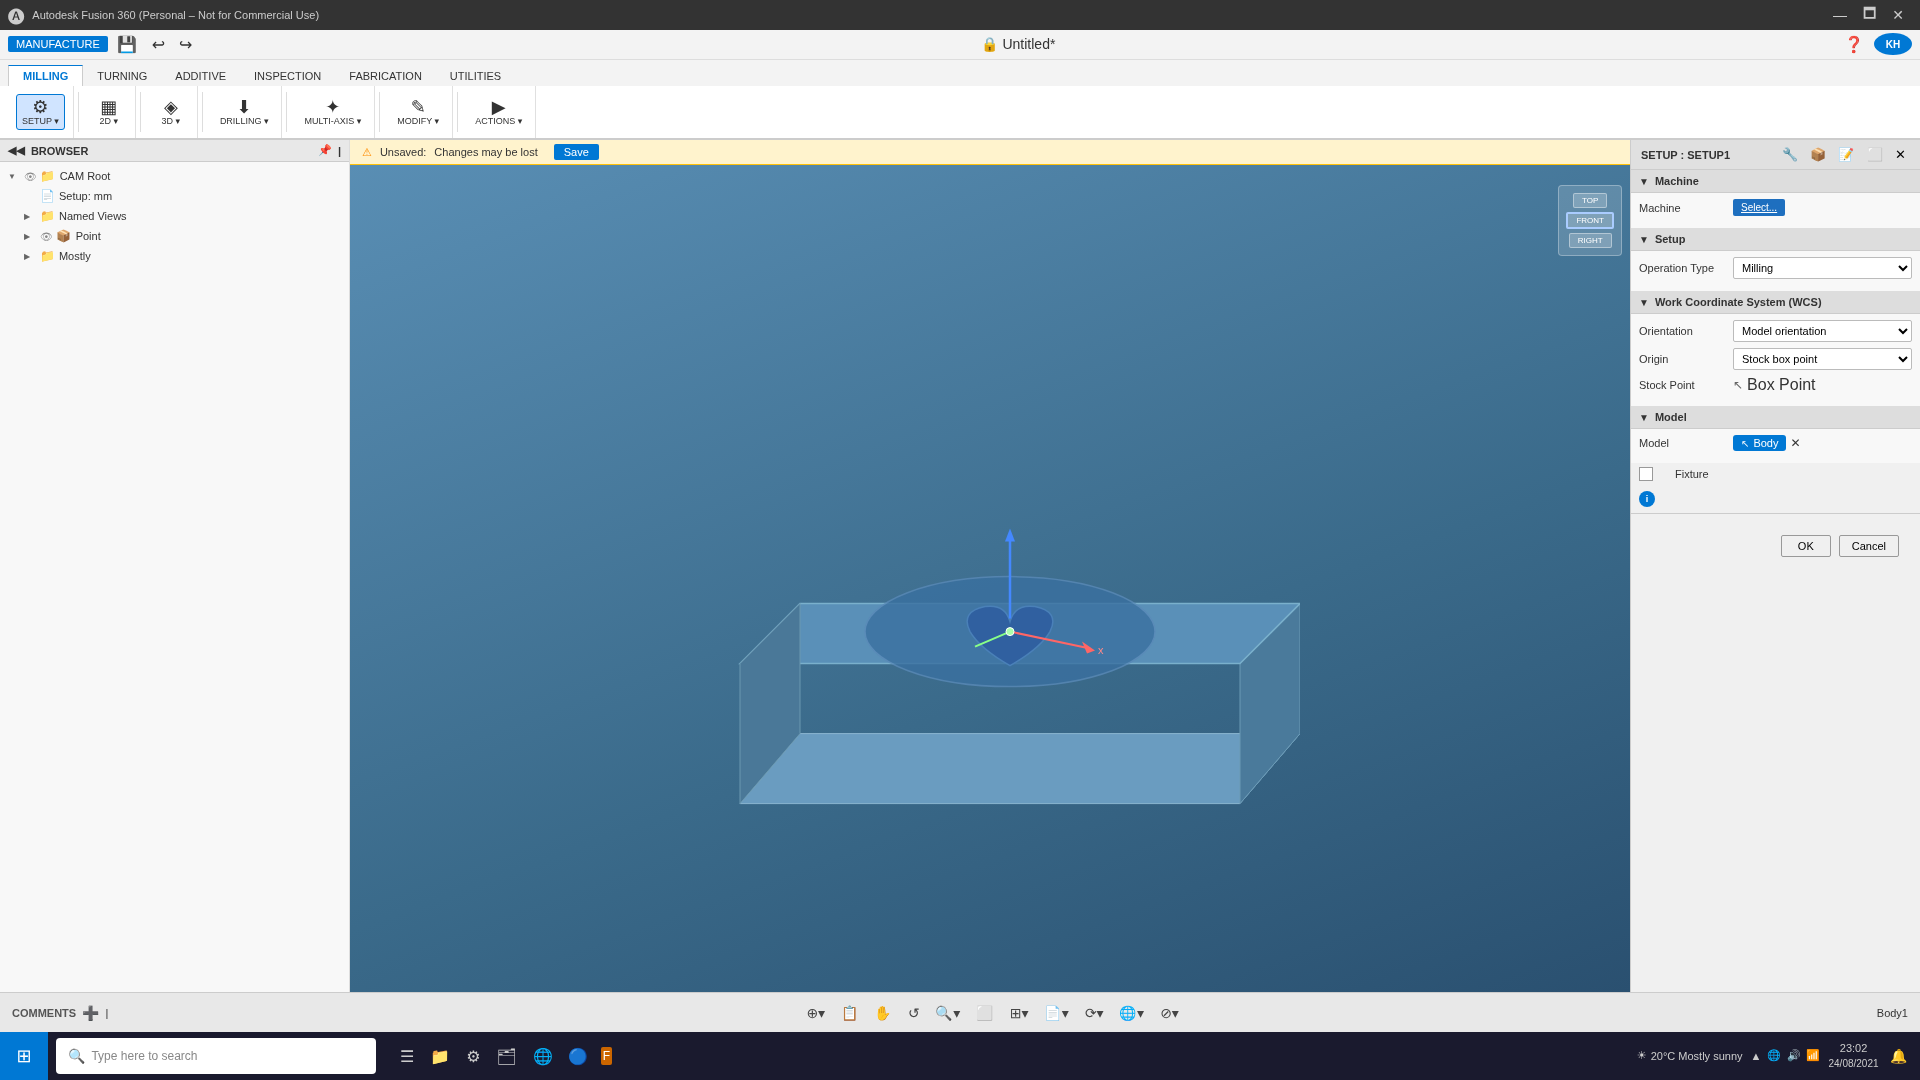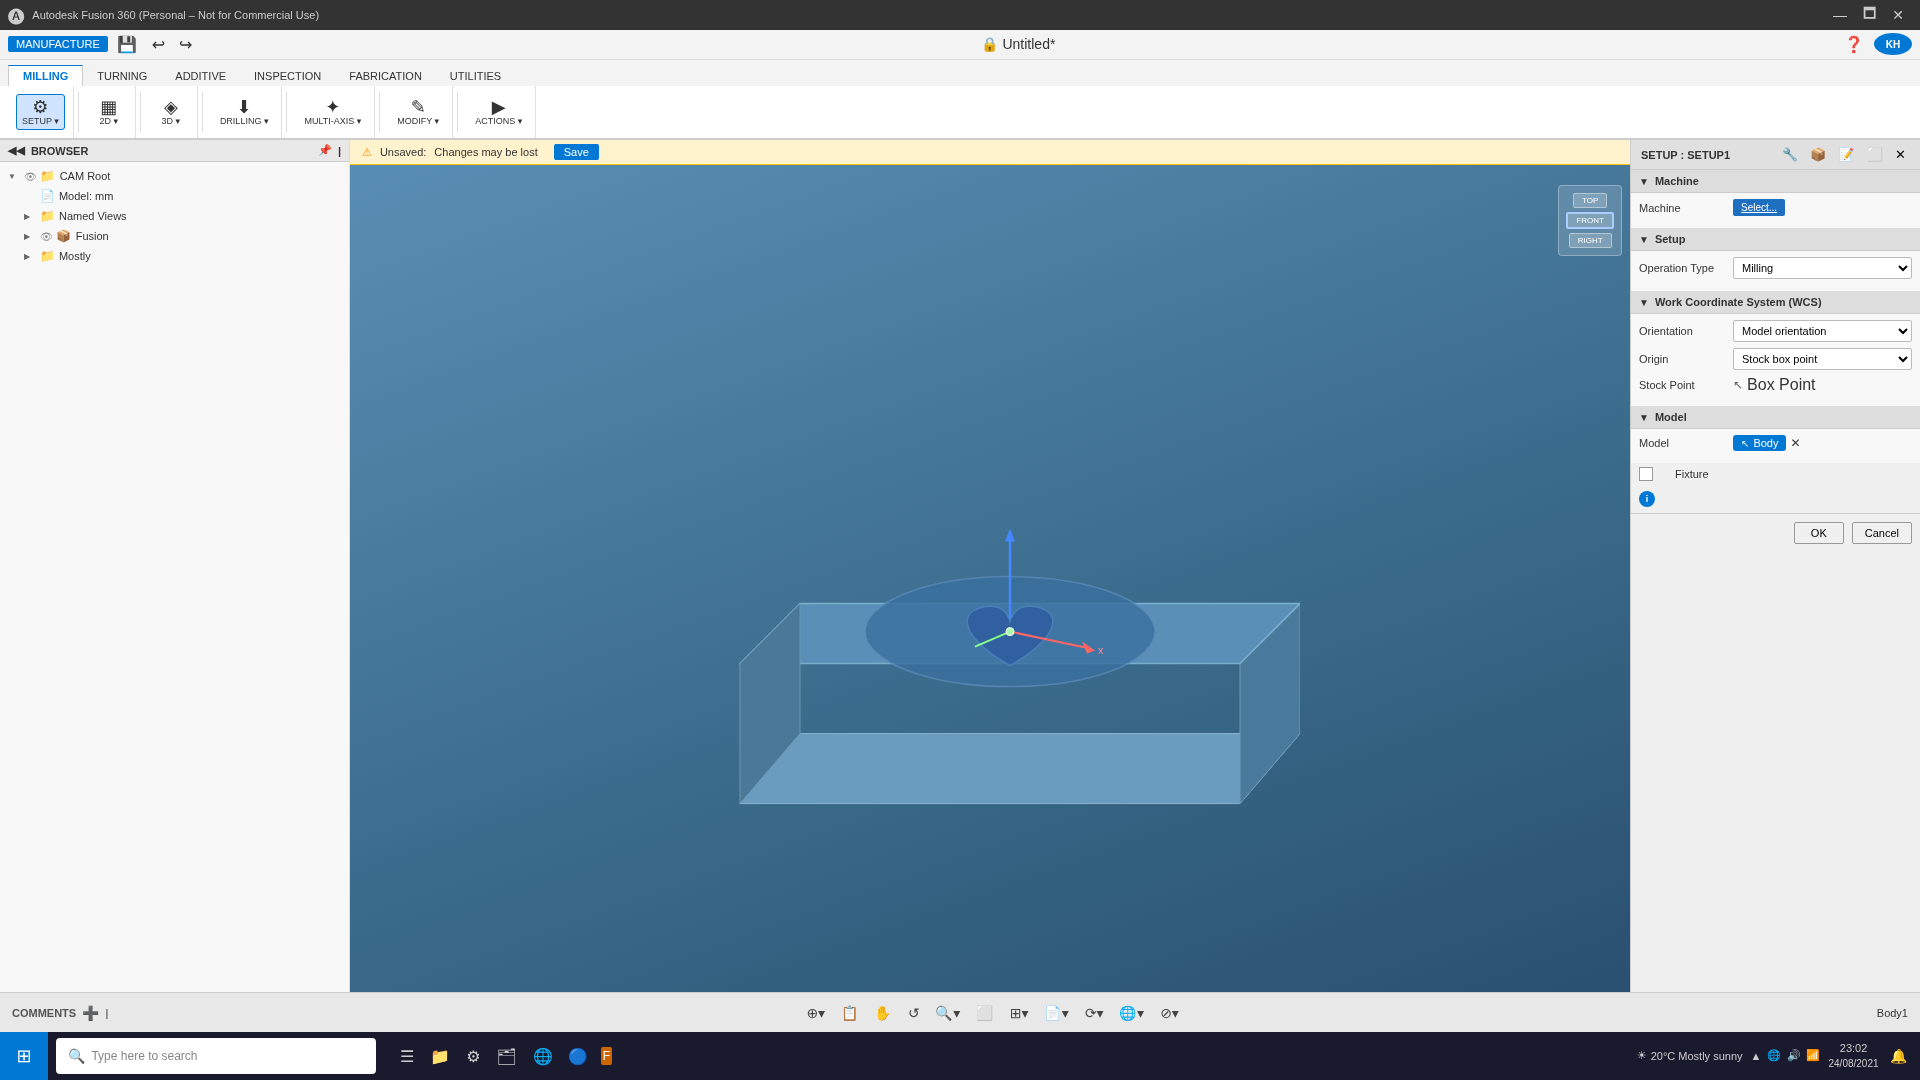--- a/index.html
+++ b/index.html
@@ -53,21 +53,21 @@
     .section-header .collapse-arrow { font-size: 10px; }
     .section-content { padding: 6px 8px; background: #f8f8f8; }
     .form-row { display: flex; align-items: center; margin-bottom: 6px; gap: 4px; }
     .form-label { width: 90px; font-size: 11px; color: #333; flex-shrink: 0; }
     .form-select { flex: 1; padding: 3px 4px; border: 1px solid #bbb; border-radius: 2px; font-size: 11px; background: #fff; cursor: pointer; }
     .model-chip { background: #0078d4; color: #fff; border-radius: 3px; padding: 2px 8px; font-size: 11px; display: flex; align-items: center; gap: 4px; }
     .fixture-row { display: flex; align-items: center; gap: 22px; padding: 4px 8px; }
     .checkbox { width: 14px; height: 14px; border: 1px solid #999; background: #fff; display: inline-block; }
     .info-row { display: flex; align-items: center; gap: 6px; padding: 6px 8px; }
     .info-icon { background: #0078d4; color: #fff; border-radius: 50%; width: 16px; height: 16px; display: flex; align-items: center; justify-content: center; font-size: 9px; font-weight: bold; }
-    .action-btns { display: flex; justify-content: flex-end; gap: 8px; padding: 8px; border-top: 1px solid #ccc; background: #f0f0f0; }
+    .action-btns { display: flex; justify-content: flex-end; gap: 8px; padding: 21px; border-top: 1px solid #ccc; background: #f0f0f0; }
     .btn-ok { background: #f0f0f0; border: 1px solid #999; padding: 4px 16px; cursor: pointer; font-size: 11px; border-radius: 2px; }
     .btn-cancel { background: #f0f0f0; border: 1px solid #999; padding: 4px 12px; cursor: pointer; font-size: 11px; border-radius: 2px; }
 
     
     #statusbar { height: 40px; background: #e8e8e8; border-top: 1px solid #ccc; display: flex; align-items: center; padding: 0 12px; gap: 8px; font-size: 11px; }
     #statusbar .status-section { display: flex; align-items: center; gap: 6px; }
     #statusbar .viewport-tools { flex: 1; display: flex; justify-content: center; gap: 6px; }
     #statusbar .vt-btn { background: transparent; border: none; cursor: pointer; padding: 3px 5px; font-size: 14px; color: #444; border-radius: 2px; }
     #statusbar .body-info { margin-left: auto; font-size: 11px; color: #333; }
 
@@ -211,34 +211,34 @@
       <div class="tree-item">
         <span class="arrow">▼</span>
         <span style="color:#888; font-size:10px;">👁</span>
         <span class="item-icon">📁</span>
         <span class="item-label">CAM Root</span>
       </div>
 
       <div class="tree-item tree-indent1">
         <span class="arrow"></span>
         <span class="item-icon">📄</span>
-        <span class="item-label">Model: mm</span>
+        <span class="item-label">Setup: mm</span>
       </div>
 
       <div class="tree-item tree-indent1">
         <span class="arrow">▶</span>
         <span class="item-icon">📁</span>
         <span class="item-label">Named Views</span>
       </div>
 
       <div class="tree-item tree-indent1">
         <span class="arrow">▶</span>
         <span style="color:#888; font-size:10px;">👁</span>
         <span class="item-icon">📦</span>
-        <span class="item-label">Fusion</span>
+        <span class="item-label">Point</span>
       </div>
 
       <div class="tree-item tree-indent1">
         <span class="arrow">▶</span>
         <span class="item-icon">📁</span>
         <span class="item-label">Mostly</span>
       </div>
     </div>
   </div>
 

